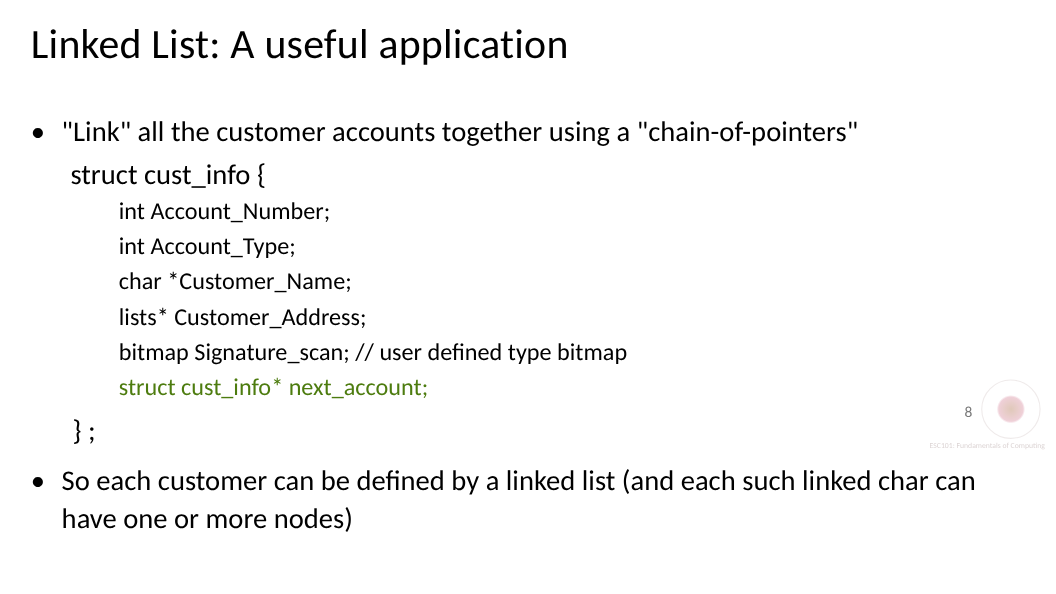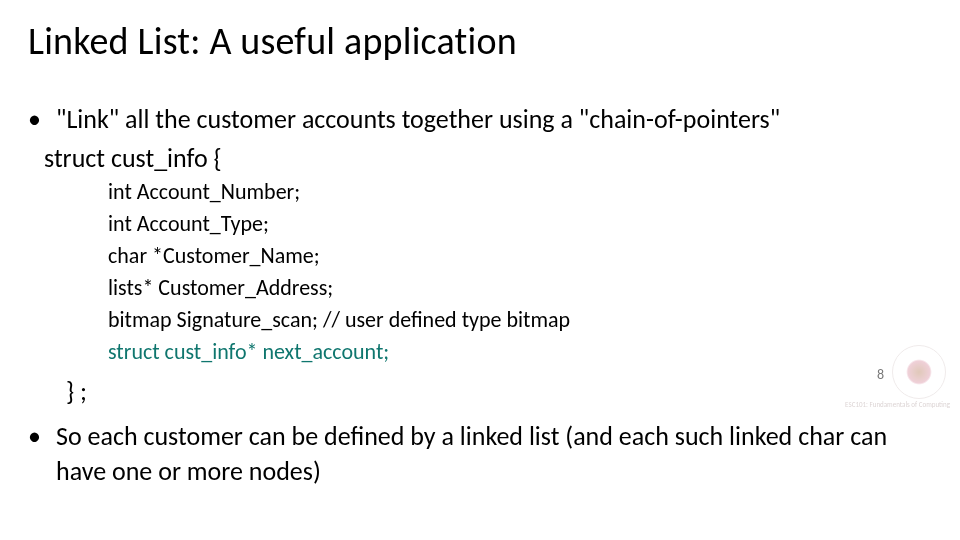--- a/index.html
+++ b/index.html
@@ -3,23 +3,23 @@
 <meta charset="utf-8">
 <style>
   * { margin: 0; padding: 0; box-sizing: border-box; }
   html, body { width: 960px; height: 540px; background: #fff; font-family: Calibri, "Segoe UI", Arial, sans-serif; color: #000; overflow: hidden; }
   .slide { position: relative; width: 960px; height: 413px; padding: 18px 28px 24px 28px; }
   .title { font-size: 38px; font-weight: 400; letter-spacing: 0.2px; margin-bottom: 38px; }
   .body { font-size: 26px; line-height: 1.35; }
   .bullet { display: flex; margin-bottom: 4px; }
   .bullet .dot { width: 28px; flex-shrink: 0; }
   .bullet .text { flex: 1; }
-  .struct-open { margin-left: 16px; }
+  .struct-open { margin-left: 36px; }
   .struct-body { margin-left: 80px; font-size: 22px; line-height: 1.45; margin-top: 0; margin-bottom: 6px; }
-  .struct-line.highlight { color: #0f766e; }
+  .struct-line.highlight { color: #4d7c0f; }
   .struct-close { margin-left: 38px; font-size: 26px; margin-top: 2px; margin-bottom: 10px; }
   .pagenum { position: absolute; right: 76px; bottom: 30px; font-size: 14px; color: #7a7a7a; }
   .watermark { position: absolute; right: 14px; bottom: 14px; width: 54px; height: 54px; border: 1px solid #dcd2d2; border-radius: 50%; opacity: 0.45; display: flex; align-items: center; justify-content: center; }
   .watermark-inner { width: 26px; height: 26px; background: radial-gradient(circle, #b86 0%, #d9a 60%, transparent 70%); border-radius: 50%; }
   .watermark-text { position: absolute; right: 10px; bottom: 4px; font-size: 7px; color: #b9a9a9; opacity: 0.5; line-height: 1.1; }
 </style>
 </head>
 <body>
 
 <div class="slide">

